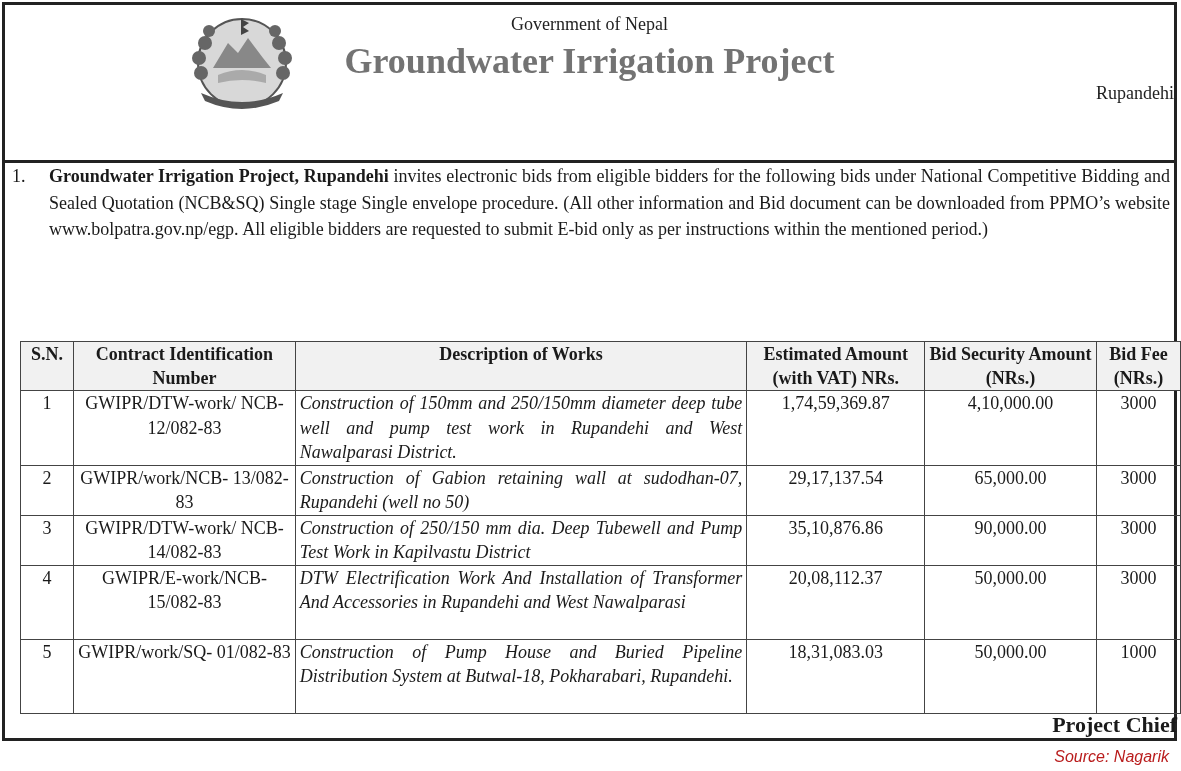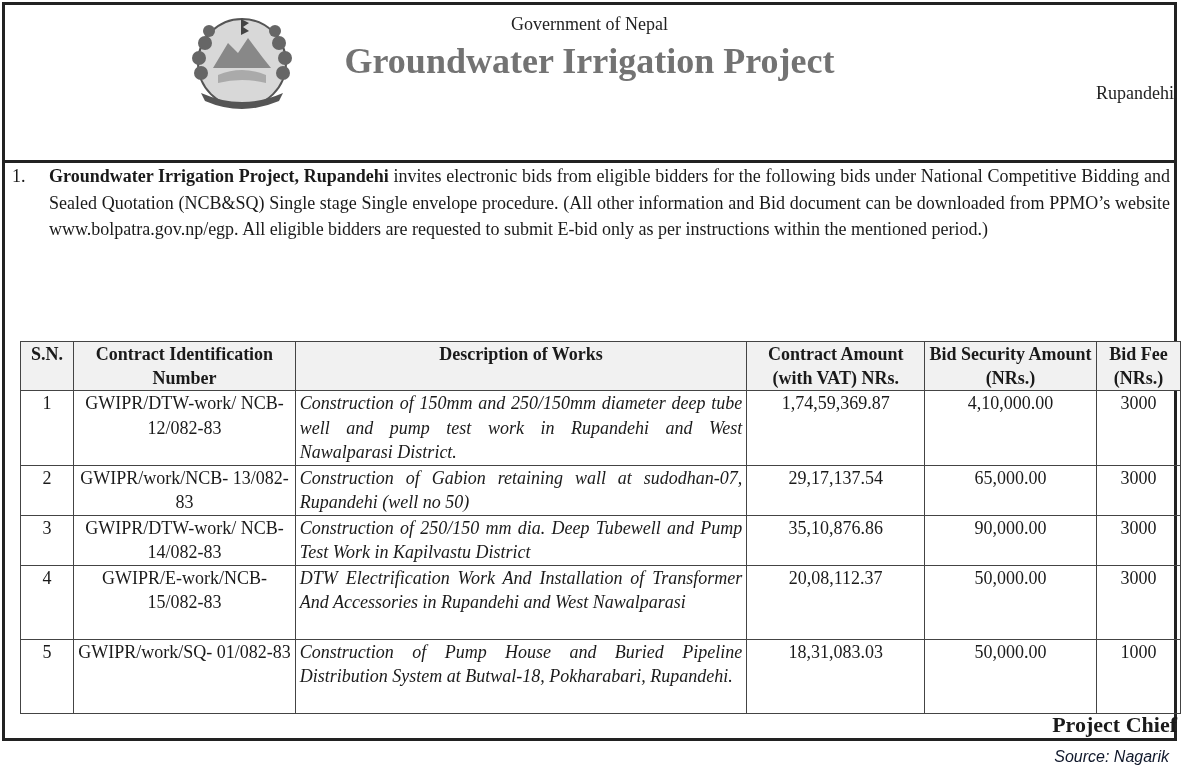--- a/index.html
+++ b/index.html
@@ -15,21 +15,21 @@
   .pubdate { text-align:center; font-size:18px; line-height:24px; margin-top:3px; }
   .pubdate b { font-weight:bold; }
   .intro { position:relative; padding-left:44px; padding-right:4px; font-size:18px; line-height:26.5px; text-align:justify; }
   .intro .num { position:absolute; left:7px; top:0; }
   table.bids { position:absolute; left:8px; top:341px; width:1161px; border-collapse:collapse; font-size:18px; line-height:24.5px;margin-left:12px; }
   table.bids th, table.bids td { border:1.5px solid #444; vertical-align:top; padding:0 4px; }
   table.bids th { background:#f1f1f1; font-weight:bold; text-align:center; line-height:24px; }
   td.c { text-align:center; }
   td.j { text-align:justify;font-style:italic; }
   .sign { position:absolute; right:4px; top:712px; font-weight:bold; font-size:22px; }
-  .source { position:absolute; right:12px; top:748px; font-family:"Liberation Sans", sans-serif; font-style:italic; font-size:16px; color:#0f172a; }
+  .source { position:absolute; right:12px; top:748px; font-family:"Liberation Sans", sans-serif; font-style:italic; font-size:16px; color:#b91c1c; }
 </style>
 </head>
 <body>
 
 <div class="frame">
   <div class="header">
     <svg class="emblem" viewBox="0 0 118 100">
       <circle cx="59" cy="50" r="44" fill="#d8d8d8" stroke="#555" stroke-width="2"></circle>
       <g fill="#666">
         <circle cx="22" cy="30" r="7"></circle>
@@ -68,21 +68,21 @@
       <col style="width:452px">
       <col style="width:178px">
       <col style="width:172px">
       <col style="width:84px">
   </colgroup>
   <thead>
     <tr>
       <th>S.N.</th>
       <th>Contract Identification Number</th>
       <th>Description of Works</th>
-      <th>Contract Amount (with VAT) NRs.</th>
+      <th>Estimated Amount (with VAT) NRs.</th>
       <th>Bid Security Amount (NRs.)</th>
       <th>Bid Fee (NRs.)</th>
     </tr>
   </thead>
   <tbody>
     <tr style="height:74px">
       <td class="c">1</td>
       <td class="c">GWIPR/DTW-work/ NCB-12/082-83</td>
       <td class="j">Construction of 150mm and 250/150mm diameter deep tube well and pump test work in Rupandehi and West Nawalparasi District.</td>
       <td class="c">1,74,59,369.87</td>

